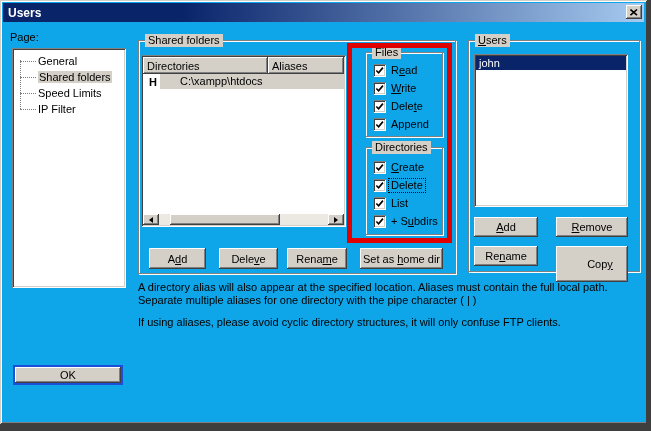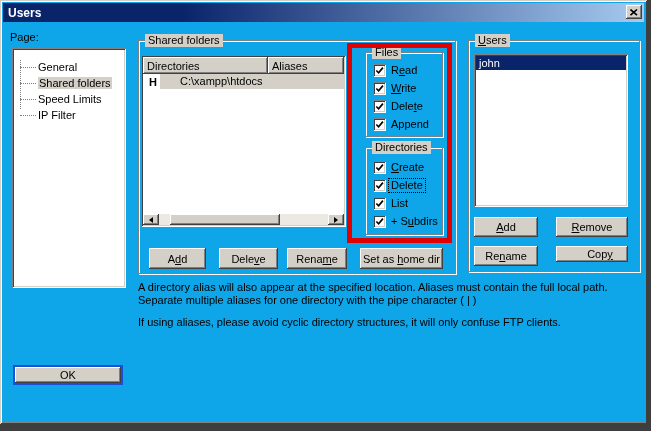--- a/index.html
+++ b/index.html
@@ -57,21 +57,21 @@
     border: 1px solid #808080;
     box-shadow: inset 1px 1px 0 #ffffff, 1px 1px 0 #ffffff;
   }
   .group-label {
     position: absolute; top: -7px; left: 6px;
     background: #d4d0c8; padding: 0 3px; line-height: 13px;
   }
 
   
   .page-label { position: absolute; left: 10px; top: 31px; }
-  .page-list { position: absolute; left: 12px; top: 48px; width: 114px; height: 240px; padding-top: 11px; }
+  .page-list { position: absolute; left: 12px; top: 48px; width: 114px; height: 240px; padding-top: 5px; }
   .tree-vline { position: absolute; left: 8px; top: 12px; height: 49px; border-left: 1px dotted #7e7e7e; }
   .tree-item { position: relative; height: 16px; line-height: 16px; padding-left: 26px; }
   .tree-item::before {
     content: ""; position: absolute; left: 8px; top: 8px; width: 16px;
     border-top: 1px dotted #7e7e7e;
   }
   .tree-item .sel { background: #d4d0c8; padding: 0 1px; }
 
   
   .listview { position: absolute; left: 141px; top: 55px; width: 205px; height: 172px; }
@@ -287,21 +287,21 @@
   <div class="btn raised" style="left:556px; top:217px; width:72px; height:20px;">
     <span class="t"></span>
       <span class="t ul">R</span>
       <span class="t">emove</span>
   </div>
   <div class="btn raised" style="left:474px; top:246px; width:64px; height:20px;">
     <span class="t">Re</span>
       <span class="t ul">n</span>
       <span class="t">ame</span>
   </div>
-  <div class="btn raised" style="left:556px; top:246px; width:72px; height:16px;padding-left:16px;">
+  <div class="btn raised" style="left:556px; top:246px; width:72px; height:36px;padding-left:16px;">
     <span class="t">Cop</span>
       <span class="t ul">y</span>
       <span class="t"></span>
   </div>
 
   <div class="note" style="top:281px;">A directory alias will also appear at the specified location. Aliases must contain the full local path. Separate multiple aliases for one directory with the pipe character ( | )</div>
   <div class="note" style="top:316px;">If using aliases, please avoid cyclic directory structures, it will only confuse FTP clients.</div>
 
   <div class="btn raised default" style="left:13px; top:365px; width:110px; height:20px;">OK</div>
 

